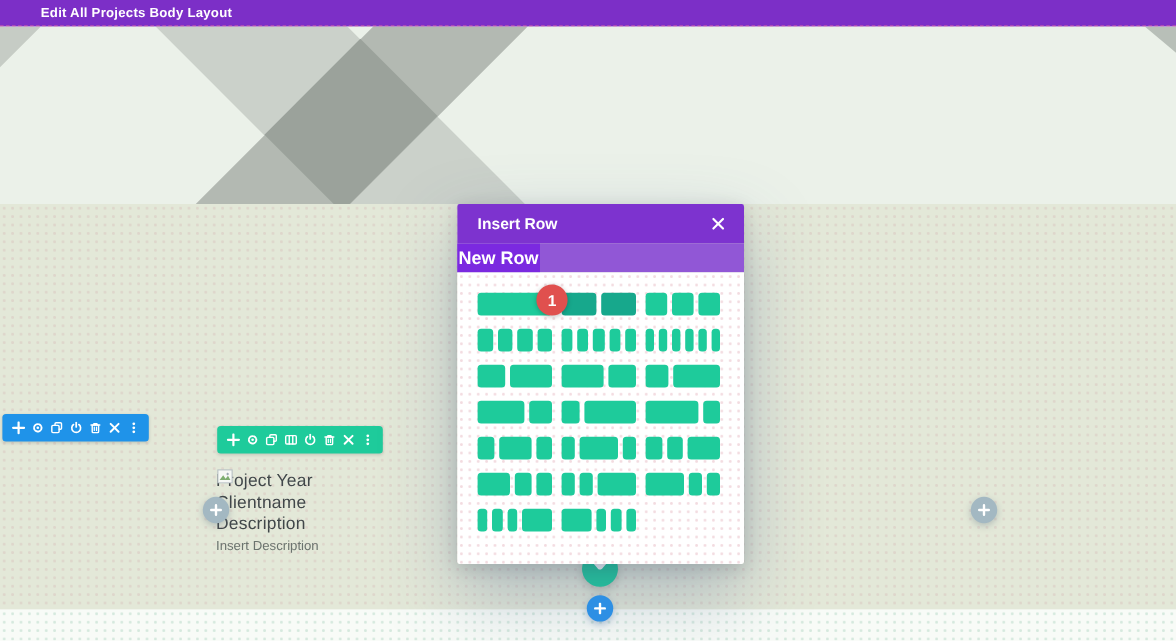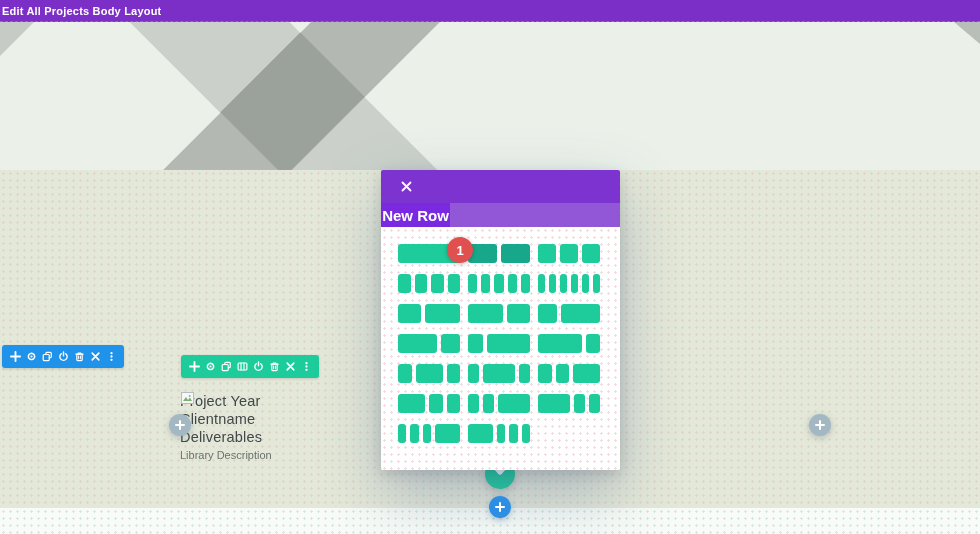--- a/index.html
+++ b/index.html
@@ -2,21 +2,21 @@
 <html><head>
 <meta charset="utf-8">
 <style>
   * { margin:0; padding:0; box-sizing:border-box; }
   html,body { width:980px; height:534px; overflow:hidden;
     font-family:"Liberation Sans","DejaVu Sans",sans-serif; background:#fff; }
   .stage { position:relative; width:980px; height:534px; overflow:hidden; background:#f9fcf8; }
 
   
   .topbar { position:absolute; left:0; top:0; width:980px; height:22px; background:#7c2fc7;
-    display:flex; align-items:center; padding-left:2px; z-index:50;
+    display:flex; align-items:center; padding-left:34px; z-index:50;
     border-bottom:1px dashed rgba(238,120,160,.55); }
   .topbar span { color:#fff; font-size:11px; font-weight:bold; letter-spacing:.2px; }
 
   
   .hero { position:absolute; left:0; top:22px; width:980px; height:148px; background:#ebf1e9; overflow:hidden; }
   .stripe { position:absolute; }
   .stripe.back  { width:700px; height:113px; left:-57px; top:27px; background:#cbd1ca; transform:rotate(45deg); }
   .stripe.front { width:700px; height:91px;  left:-57px; top:37px; background:#b3b9b2; transform:rotate(-45deg); }
   .stripe.cross { width:113px; height:91px;  left:236px; top:37px; background:#9ba29b; transform:rotate(-45deg); }
   .tri-tl { position:absolute; left:0; top:0; width:0; height:0;
@@ -97,23 +97,23 @@
     <div class="stripe front"></div>
     <div class="stripe cross"></div>
     <div class="tri-tl"></div>
     <div class="tri-tr"></div>
   </div>
 
   <div class="section">
     <div class="heading">
       <div>Project Year</div>
       <div>Clientname</div>
-      <div>Deliverables</div>
-    </div>
-    <div class="descr">Library Description</div>
+      <div>Description</div>
+    </div>
+    <div class="descr">Insert Description</div>
   </div>
 
   <div class="tb tb-blue" id="tb-blue">
       <span class="tbi">
         <svg width="11" height="11" viewBox="0 0 12 12">
           <path d="M6 1 V11 M1 6 H11" stroke="#fff" fill="none" stroke-linecap="round" stroke-linejoin="round" stroke-width="2"></path>
         </svg>
       </span>
       <span class="tbi">
         <svg width="11" height="11" viewBox="0 0 12 12">
@@ -229,20 +229,21 @@
       </svg>
   </div>
   <div class="circle blue-plus">
     <svg width="10" height="10" viewBox="0 0 10 10">
       <path d="M5 1 V9 M1 5 H9" stroke="#fff" stroke-width="2" stroke-linecap="round"></path>
       </svg>
   </div>
 
   <div class="modal">
     <div class="modal-header">
+      <span class="modal-title">Insert Row</span>
       <span class="modal-close">
         <svg width="11" height="11" viewBox="0 0 11 11">
           <path d="M1.5 1.5 L9.5 9.5 M9.5 1.5 L1.5 9.5" stroke="#fff" stroke-width="1.8" stroke-linecap="round"></path>
           </svg>
       </span>
     </div>
     <div class="modal-tabs">
       <div class="mtab active">New Row</div>
     </div>
     <div class="modal-body">

